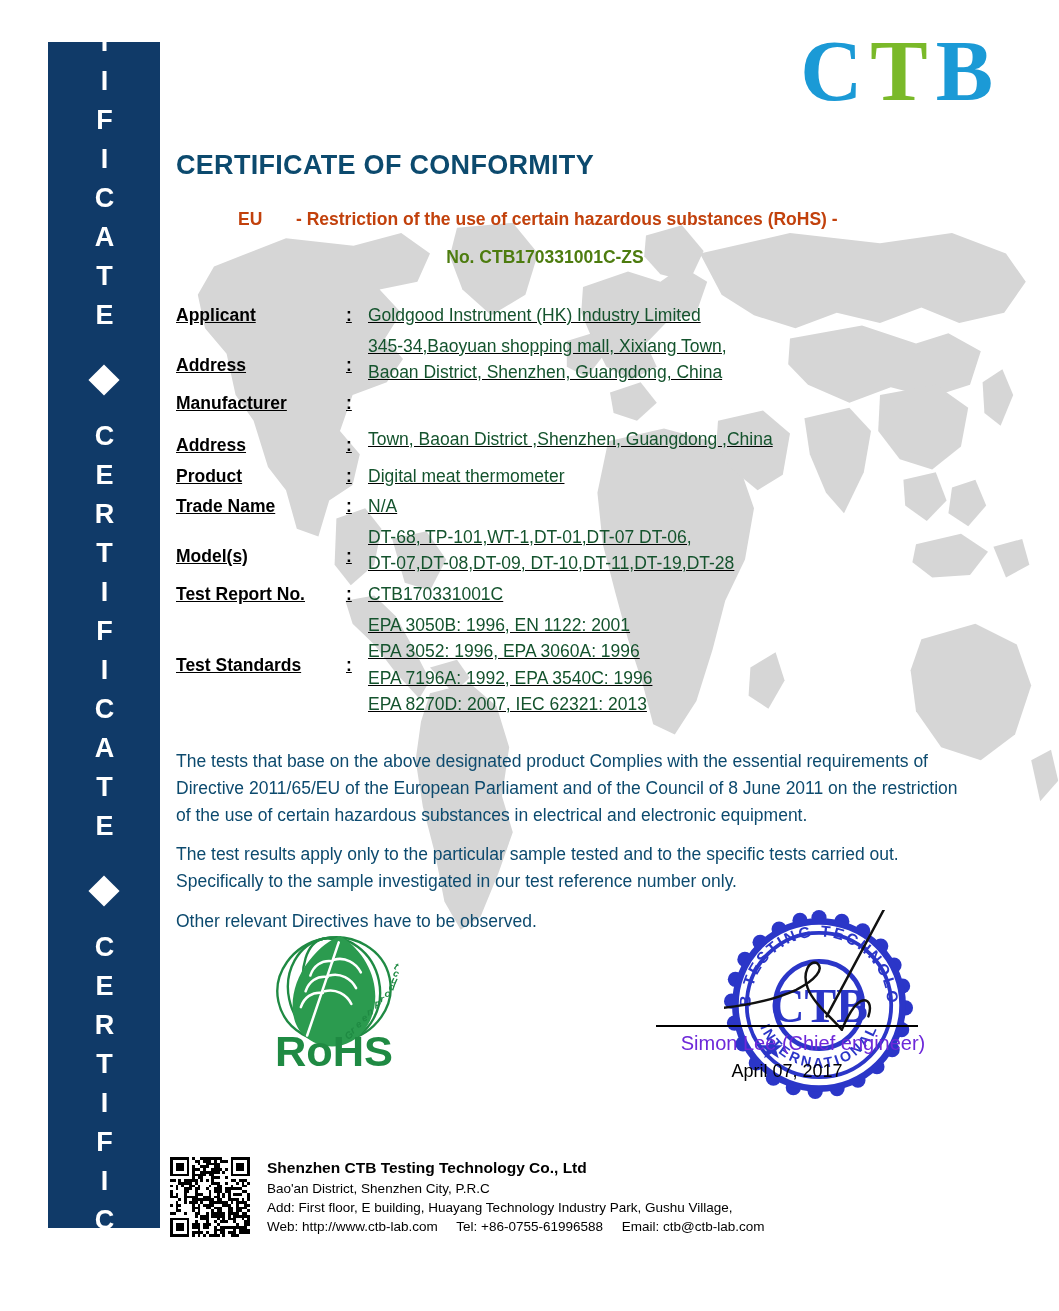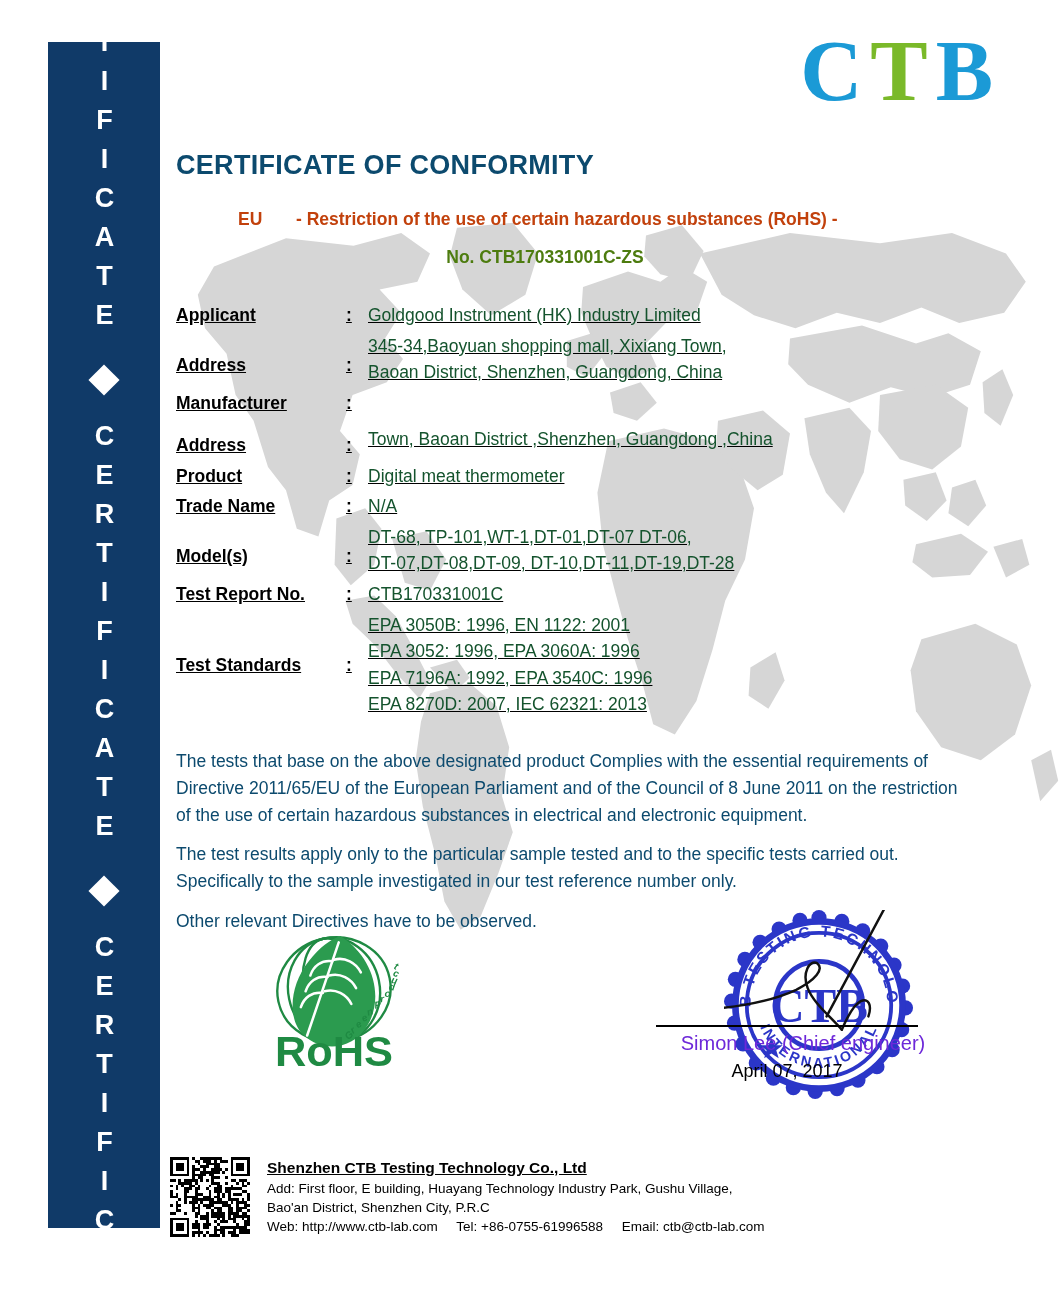--- a/index.html
+++ b/index.html
@@ -216,21 +216,20 @@
     display: flex;
     align-items: flex-start;
   }
   #qr { width: 80px; height: 80px; flex: none; }
   #footer-text { margin-left: 17px; padding-top: 2px; }
   #company {
     font-size: 15.5px;
     font-weight: bold;
     color: #000;
     margin-bottom: 2px;
-    text-decoration: underline;
   }
   .fline {
     font-size: 13.5px;
     color: #000;
     line-height: 1.42;
     white-space: pre;
   }
 </style>
 </head>
 <body>
@@ -495,19 +494,19 @@
 
   <div id="footer">
     <svg id="qr" viewBox="0 0 29 29" shape-rendering="crispEdges" aria-hidden="true">
       <rect width="29" height="29" fill="#fff"></rect>
       <g fill="#000" id="qr-cells">
           <path d="M0 0h1v1h-1zM1 0h1v1h-1zM2 0h1v1h-1zM3 0h1v1h-1zM4 0h1v1h-1zM5 0h1v1h-1zM6 0h1v1h-1zM8 0h1v1h-1zM11 0h1v1h-1zM12 0h1v1h-1zM13 0h1v1h-1zM14 0h1v1h-1zM15 0h1v1h-1zM16 0h1v1h-1zM17 0h1v1h-1zM18 0h1v1h-1zM22 0h1v1h-1zM23 0h1v1h-1zM24 0h1v1h-1zM25 0h1v1h-1zM26 0h1v1h-1zM27 0h1v1h-1zM28 0h1v1h-1zM0 1h1v1h-1zM6 1h1v1h-1zM9 1h1v1h-1zM10 1h1v1h-1zM12 1h1v1h-1zM13 1h1v1h-1zM14 1h1v1h-1zM16 1h1v1h-1zM18 1h1v1h-1zM19 1h1v1h-1zM20 1h1v1h-1zM22 1h1v1h-1zM28 1h1v1h-1zM0 2h1v1h-1zM2 2h1v1h-1zM3 2h1v1h-1zM4 2h1v1h-1zM6 2h1v1h-1zM10 2h1v1h-1zM13 2h1v1h-1zM14 2h1v1h-1zM15 2h1v1h-1zM16 2h1v1h-1zM17 2h1v1h-1zM22 2h1v1h-1zM24 2h1v1h-1zM25 2h1v1h-1zM26 2h1v1h-1zM28 2h1v1h-1zM0 3h1v1h-1zM2 3h1v1h-1zM3 3h1v1h-1zM4 3h1v1h-1zM6 3h1v1h-1zM8 3h1v1h-1zM11 3h1v1h-1zM12 3h1v1h-1zM13 3h1v1h-1zM16 3h1v1h-1zM17 3h1v1h-1zM22 3h1v1h-1zM24 3h1v1h-1zM25 3h1v1h-1zM26 3h1v1h-1zM28 3h1v1h-1zM0 4h1v1h-1zM2 4h1v1h-1zM3 4h1v1h-1zM4 4h1v1h-1zM6 4h1v1h-1zM8 4h1v1h-1zM9 4h1v1h-1zM10 4h1v1h-1zM12 4h1v1h-1zM15 4h1v1h-1zM16 4h1v1h-1zM17 4h1v1h-1zM18 4h1v1h-1zM20 4h1v1h-1zM22 4h1v1h-1zM24 4h1v1h-1zM25 4h1v1h-1zM26 4h1v1h-1zM28 4h1v1h-1zM0 5h1v1h-1zM6 5h1v1h-1zM8 5h1v1h-1zM11 5h1v1h-1zM12 5h1v1h-1zM13 5h1v1h-1zM14 5h1v1h-1zM15 5h1v1h-1zM16 5h1v1h-1zM17 5h1v1h-1zM19 5h1v1h-1zM22 5h1v1h-1zM28 5h1v1h-1zM0 6h1v1h-1zM1 6h1v1h-1zM2 6h1v1h-1zM3 6h1v1h-1zM4 6h1v1h-1zM5 6h1v1h-1zM6 6h1v1h-1zM8 6h1v1h-1zM9 6h1v1h-1zM10 6h1v1h-1zM11 6h1v1h-1zM12 6h1v1h-1zM14 6h1v1h-1zM15 6h1v1h-1zM22 6h1v1h-1zM23 6h1v1h-1zM24 6h1v1h-1zM25 6h1v1h-1zM26 6h1v1h-1zM27 6h1v1h-1zM28 6h1v1h-1zM8 7h1v1h-1zM10 7h1v1h-1zM11 7h1v1h-1zM15 7h1v1h-1zM16 7h1v1h-1zM17 7h1v1h-1zM20 7h1v1h-1zM0 8h1v1h-1zM1 8h1v1h-1zM3 8h1v1h-1zM5 8h1v1h-1zM6 8h1v1h-1zM7 8h1v1h-1zM8 8h1v1h-1zM9 8h1v1h-1zM11 8h1v1h-1zM13 8h1v1h-1zM15 8h1v1h-1zM22 8h1v1h-1zM23 8h1v1h-1zM25 8h1v1h-1zM26 8h1v1h-1zM27 8h1v1h-1zM3 9h1v1h-1zM4 9h1v1h-1zM5 9h1v1h-1zM6 9h1v1h-1zM7 9h1v1h-1zM9 9h1v1h-1zM15 9h1v1h-1zM16 9h1v1h-1zM17 9h1v1h-1zM20 9h1v1h-1zM24 9h1v1h-1zM26 9h1v1h-1zM28 9h1v1h-1zM0 10h1v1h-1zM2 10h1v1h-1zM4 10h1v1h-1zM7 10h1v1h-1zM8 10h1v1h-1zM10 10h1v1h-1zM14 10h1v1h-1zM17 10h1v1h-1zM18 10h1v1h-1zM22 10h1v1h-1zM26 10h1v1h-1zM27 10h1v1h-1zM2 11h1v1h-1zM5 11h1v1h-1zM6 11h1v1h-1zM7 11h1v1h-1zM9 11h1v1h-1zM10 11h1v1h-1zM13 11h1v1h-1zM16 11h1v1h-1zM17 11h1v1h-1zM18 11h1v1h-1zM20 11h1v1h-1zM21 11h1v1h-1zM22 11h1v1h-1zM23 11h1v1h-1zM24 11h1v1h-1zM25 11h1v1h-1zM0 12h1v1h-1zM5 12h1v1h-1zM6 12h1v1h-1zM9 12h1v1h-1zM14 12h1v1h-1zM16 12h1v1h-1zM17 12h1v1h-1zM18 12h1v1h-1zM20 12h1v1h-1zM21 12h1v1h-1zM26 12h1v1h-1zM27 12h1v1h-1zM0 13h1v1h-1zM2 13h1v1h-1zM5 13h1v1h-1zM9 13h1v1h-1zM10 13h1v1h-1zM11 13h1v1h-1zM14 13h1v1h-1zM17 13h1v1h-1zM19 13h1v1h-1zM21 13h1v1h-1zM23 13h1v1h-1zM24 13h1v1h-1zM25 13h1v1h-1zM28 13h1v1h-1zM0 14h1v1h-1zM1 14h1v1h-1zM2 14h1v1h-1zM5 14h1v1h-1zM6 14h1v1h-1zM7 14h1v1h-1zM8 14h1v1h-1zM9 14h1v1h-1zM12 14h1v1h-1zM13 14h1v1h-1zM14 14h1v1h-1zM16 14h1v1h-1zM17 14h1v1h-1zM19 14h1v1h-1zM21 14h1v1h-1zM28 14h1v1h-1zM3 15h1v1h-1zM5 15h1v1h-1zM8 15h1v1h-1zM9 15h1v1h-1zM10 15h1v1h-1zM11 15h1v1h-1zM12 15h1v1h-1zM13 15h1v1h-1zM14 15h1v1h-1zM15 15h1v1h-1zM17 15h1v1h-1zM18 15h1v1h-1zM21 15h1v1h-1zM22 15h1v1h-1zM23 15h1v1h-1zM24 15h1v1h-1zM26 15h1v1h-1zM28 15h1v1h-1zM2 16h1v1h-1zM5 16h1v1h-1zM7 16h1v1h-1zM8 16h1v1h-1zM9 16h1v1h-1zM11 16h1v1h-1zM14 16h1v1h-1zM15 16h1v1h-1zM16 16h1v1h-1zM17 16h1v1h-1zM18 16h1v1h-1zM19 16h1v1h-1zM20 16h1v1h-1zM22 16h1v1h-1zM24 16h1v1h-1zM25 16h1v1h-1zM26 16h1v1h-1zM27 16h1v1h-1zM0 17h1v1h-1zM2 17h1v1h-1zM3 17h1v1h-1zM8 17h1v1h-1zM10 17h1v1h-1zM12 17h1v1h-1zM13 17h1v1h-1zM14 17h1v1h-1zM15 17h1v1h-1zM19 17h1v1h-1zM20 17h1v1h-1zM21 17h1v1h-1zM24 17h1v1h-1zM27 17h1v1h-1zM28 17h1v1h-1zM2 18h1v1h-1zM8 18h1v1h-1zM9 18h1v1h-1zM10 18h1v1h-1zM13 18h1v1h-1zM14 18h1v1h-1zM16 18h1v1h-1zM17 18h1v1h-1zM18 18h1v1h-1zM21 18h1v1h-1zM22 18h1v1h-1zM24 18h1v1h-1zM25 18h1v1h-1zM26 18h1v1h-1zM27 18h1v1h-1zM2 19h1v1h-1zM3 19h1v1h-1zM8 19h1v1h-1zM10 19h1v1h-1zM15 19h1v1h-1zM17 19h1v1h-1zM18 19h1v1h-1zM21 19h1v1h-1zM22 19h1v1h-1zM24 19h1v1h-1zM25 19h1v1h-1zM28 19h1v1h-1zM0 20h1v1h-1zM1 20h1v1h-1zM5 20h1v1h-1zM9 20h1v1h-1zM10 20h1v1h-1zM13 20h1v1h-1zM15 20h1v1h-1zM16 20h1v1h-1zM17 20h1v1h-1zM18 20h1v1h-1zM19 20h1v1h-1zM21 20h1v1h-1zM22 20h1v1h-1zM23 20h1v1h-1zM24 20h1v1h-1zM26 20h1v1h-1zM27 20h1v1h-1zM9 21h1v1h-1zM11 21h1v1h-1zM12 21h1v1h-1zM13 21h1v1h-1zM15 21h1v1h-1zM16 21h1v1h-1zM17 21h1v1h-1zM18 21h1v1h-1zM19 21h1v1h-1zM21 21h1v1h-1zM23 21h1v1h-1zM24 21h1v1h-1zM25 21h1v1h-1zM26 21h1v1h-1zM27 21h1v1h-1zM28 21h1v1h-1zM0 22h1v1h-1zM1 22h1v1h-1zM2 22h1v1h-1zM3 22h1v1h-1zM4 22h1v1h-1zM5 22h1v1h-1zM6 22h1v1h-1zM11 22h1v1h-1zM12 22h1v1h-1zM13 22h1v1h-1zM17 22h1v1h-1zM19 22h1v1h-1zM21 22h1v1h-1zM22 22h1v1h-1zM23 22h1v1h-1zM26 22h1v1h-1zM28 22h1v1h-1zM0 23h1v1h-1zM6 23h1v1h-1zM9 23h1v1h-1zM13 23h1v1h-1zM16 23h1v1h-1zM18 23h1v1h-1zM19 23h1v1h-1zM20 23h1v1h-1zM23 23h1v1h-1zM27 23h1v1h-1zM28 23h1v1h-1zM0 24h1v1h-1zM2 24h1v1h-1zM3 24h1v1h-1zM4 24h1v1h-1zM6 24h1v1h-1zM8 24h1v1h-1zM9 24h1v1h-1zM10 24h1v1h-1zM12 24h1v1h-1zM13 24h1v1h-1zM14 24h1v1h-1zM17 24h1v1h-1zM24 24h1v1h-1zM27 24h1v1h-1zM28 24h1v1h-1zM0 25h1v1h-1zM2 25h1v1h-1zM3 25h1v1h-1zM4 25h1v1h-1zM6 25h1v1h-1zM8 25h1v1h-1zM9 25h1v1h-1zM10 25h1v1h-1zM12 25h1v1h-1zM13 25h1v1h-1zM16 25h1v1h-1zM18 25h1v1h-1zM19 25h1v1h-1zM20 25h1v1h-1zM21 25h1v1h-1zM22 25h1v1h-1zM23 25h1v1h-1zM24 25h1v1h-1zM25 25h1v1h-1zM26 25h1v1h-1zM27 25h1v1h-1zM0 26h1v1h-1zM2 26h1v1h-1zM3 26h1v1h-1zM4 26h1v1h-1zM6 26h1v1h-1zM10 26h1v1h-1zM16 26h1v1h-1zM17 26h1v1h-1zM18 26h1v1h-1zM19 26h1v1h-1zM23 26h1v1h-1zM25 26h1v1h-1zM26 26h1v1h-1zM27 26h1v1h-1zM28 26h1v1h-1zM0 27h1v1h-1zM6 27h1v1h-1zM8 27h1v1h-1zM9 27h1v1h-1zM10 27h1v1h-1zM11 27h1v1h-1zM13 27h1v1h-1zM16 27h1v1h-1zM18 27h1v1h-1zM19 27h1v1h-1zM21 27h1v1h-1zM22 27h1v1h-1zM23 27h1v1h-1zM25 27h1v1h-1zM26 27h1v1h-1zM27 27h1v1h-1zM28 27h1v1h-1zM0 28h1v1h-1zM1 28h1v1h-1zM2 28h1v1h-1zM3 28h1v1h-1zM4 28h1v1h-1zM5 28h1v1h-1zM6 28h1v1h-1zM8 28h1v1h-1zM10 28h1v1h-1zM12 28h1v1h-1zM14 28h1v1h-1zM15 28h1v1h-1zM16 28h1v1h-1zM17 28h1v1h-1zM19 28h1v1h-1zM22 28h1v1h-1zM23 28h1v1h-1zM24 28h1v1h-1z" fill="#000"></path>
         </g>
     </svg>
     <div id="footer-text">
       <div id="company">Shenzhen CTB Testing Technology Co., Ltd</div>
+      <div class="fline">Bao'an District, Shenzhen City, P.R.C</div>
       <div class="fline">Add: First floor, E building, Huayang Technology Industry Park, Gushu Village,</div>
-      <div class="fline">Bao'an District, Shenzhen City, P.R.C</div>
       <div class="fline">Web: http://www.ctb-lab.com     Tel: +86-0755-61996588     Email: ctb@ctb-lab.com</div>
     </div>
   </div>
 
 </div>
 
 </body></html>

